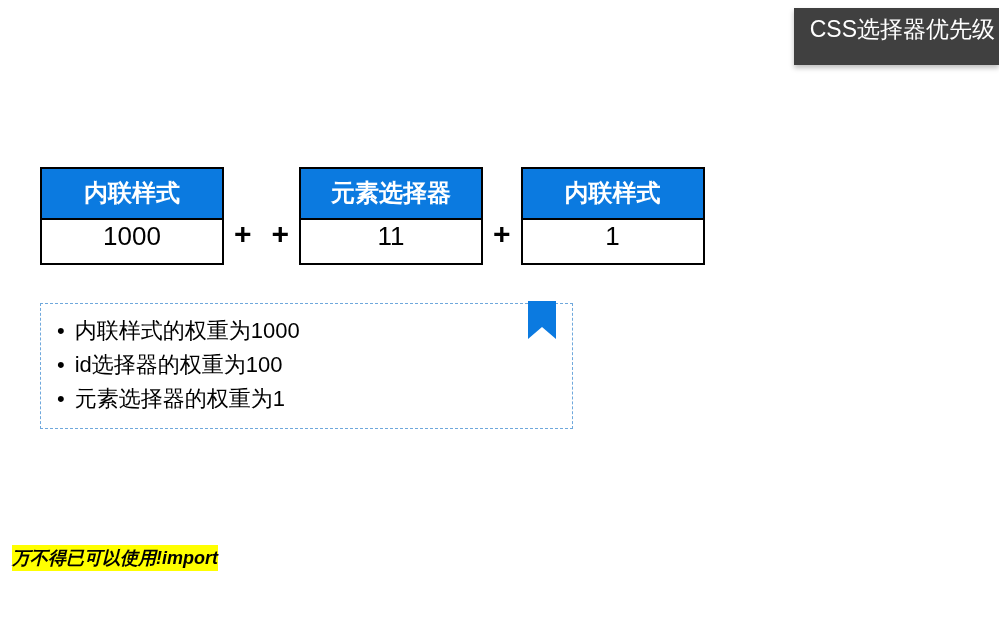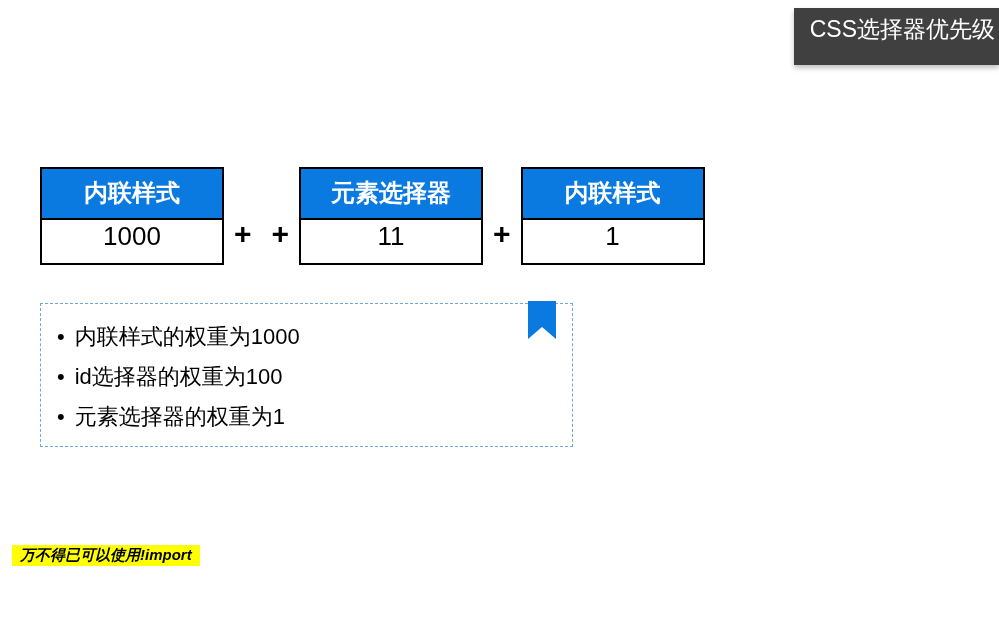--- a/index.html
+++ b/index.html
@@ -65,43 +65,42 @@
       border: 1px dashed #6fa8dc;
       padding: 10px 16px 12px 16px;
     }
     .notes-box ul {
       list-style: none;
     }
     .notes-box li {
       font-size: 22px;
       line-height: 1.55;
       color: #000;
-      margin-top: 6px;
     }
     .notes-box li::before {
       content: "•";
       margin-right: 10px;
     }
     .bookmark {
       position: absolute;
       top: 301px;
       left: 528px;
       width: 28px;
       height: 38px;
     }
     .bookmark svg { display: block; }
     .footnote {
       position: absolute;
       left: 12px;
       top: 545px;
       background: #ffff00;
       font-style: italic;
       font-weight: bold;
-      font-size: 15px;
-      padding: 1px 8px;
+      font-size: 18px;
+      padding: 1px 0;
       color: #000;
     }
   </style>
 </head>
 <body>
 
 <div class="title-badge">
   <span>CSS选择器优先级</span>
 </div>
 

